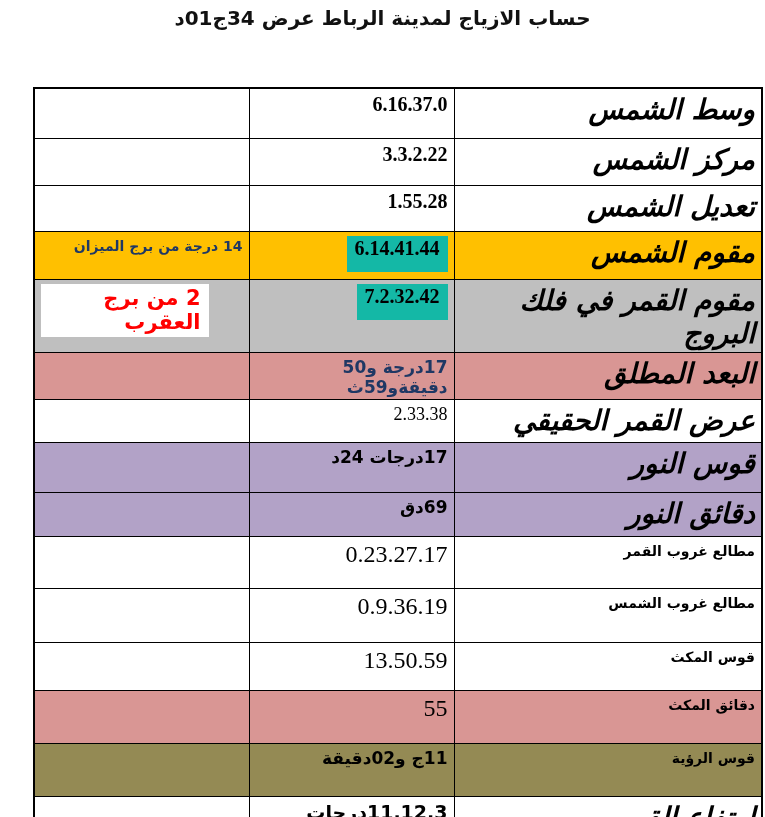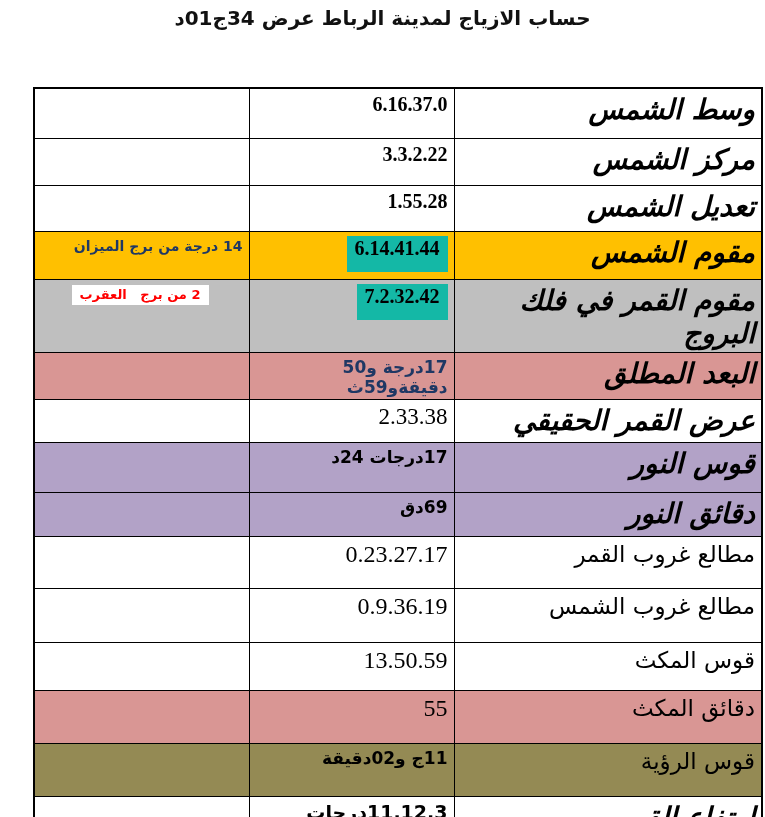--- a/index.html
+++ b/index.html
@@ -19,37 +19,37 @@
   }
   table.calc td{
     border:1.5px solid #000;
     vertical-align:top;
     padding:4px 6px 2px 6px;
     overflow:hidden;
   }
   table.calc{border:2px solid #000;}
   td.label-cell{text-align:right;}
   .label-large{font-size:28px;font-weight:bold;font-style:italic;}
-  .label-small{font-size:23px;font-weight:normal;margin-top:35px;}
+  .label-small{font-size:14px;font-weight:bold;margin-top:35px;}
   td.value-cell{text-align:right;direction:rtl;}
   td.note-cell{text-align:right;direction:rtl;margin-top:30px;}
   
   .v-bold-serif{font-family:"Liberation Serif", serif;font-weight:bold;font-size:20px;}
-  .v-serif{font-family:"Liberation Serif", serif;font-weight:normal;font-size:23px;}
+  .v-serif{font-family:"Liberation Serif", serif;font-weight:normal;font-size:18px;}
   .v-serif-large{font-family:"Liberation Serif", serif;font-weight:normal;font-size:24px;}
   .v-arabic{font-size:17px;font-weight:bold;}
   .v-arabic-small{font-size:17px;font-weight:bold;}
   .v-arabic-bold{font-size:19px;font-weight:bold;}
   .c-navy{color:#1F3864;}
   .c-red{color:#FF0000;}
   .c-black{color:#000000;}
   .hl{background:#14b8a6;display:inline-block;padding:1px 8px 12px 8px;}
   .hl-tight{background:#ffffff;display:inline-block;padding:2px 8px 3px 8px;}
   .note-navy{font-size:14px;font-weight:bold;white-space:pre-wrap;}
-  .note-red{font-size:13px;font-weight:bold;white-space:pre-wrap;}
+  .note-red{font-size:21px;font-weight:bold;white-space:pre-wrap;}
 </style>
 </head>
 <body>
 
 <div class="page-title">حساب الازياج لمدينة الرباط عرض 34ج01د</div>
 
 <table class="calc">
   <colgroup>
     <col style="width:308px">
     <col style="width:205px">

